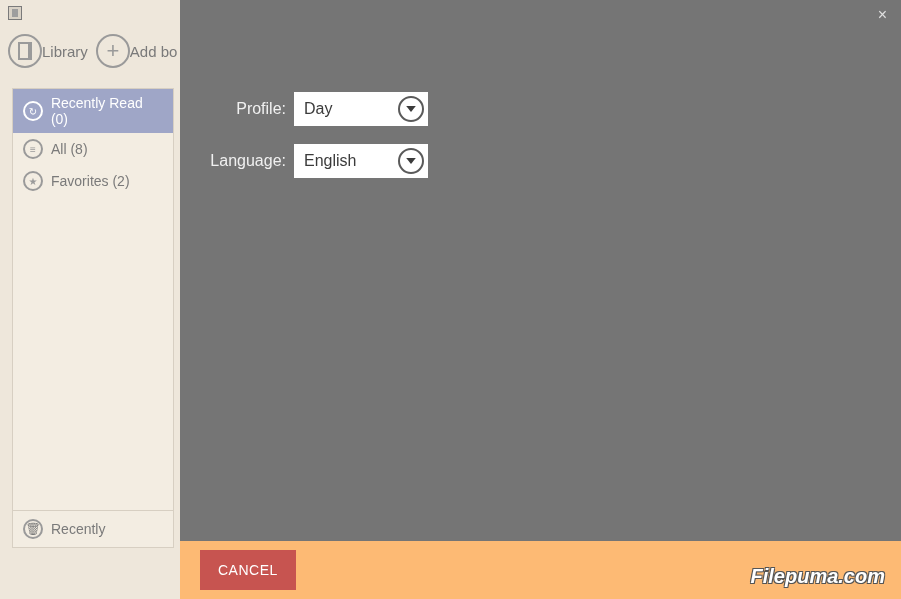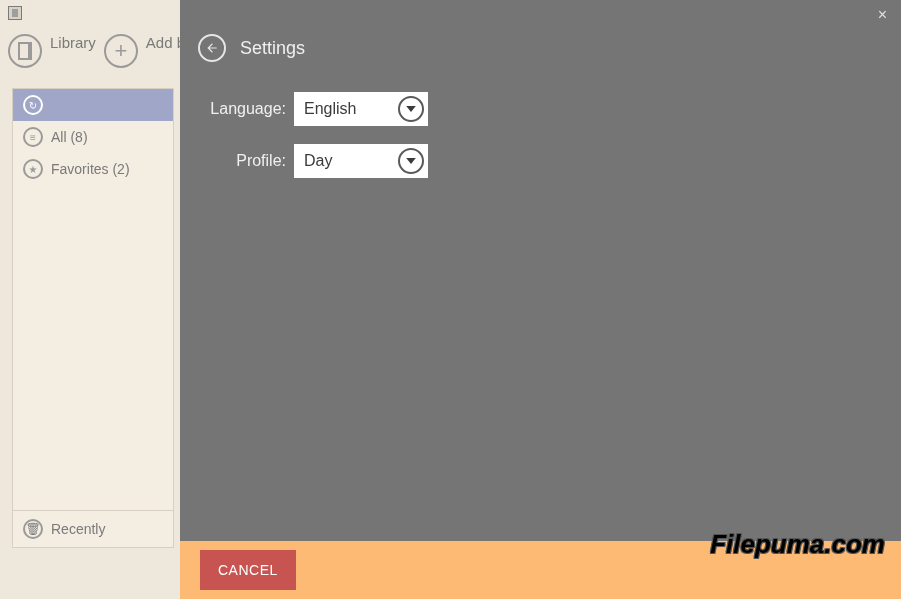--- a/index.html
+++ b/index.html
@@ -5,21 +5,21 @@
   * { box-sizing: border-box; margin: 0; padding: 0; font-family: "Segoe UI", Arial, sans-serif; }
   html, body { width: 901px; height: 599px; overflow: hidden; }
   body { background: #eee7db; position: relative; }
 
   
   .win-icon { position: absolute; left: 8px; top: 6px; width: 14px; height: 14px; border: 1px solid #7a7a7a; background: #d9d2c6; }
   .win-icon::after { content:""; display:block; margin:2px auto; width:6px; height:8px; background:#9e9e9e; }
 
   
   .toolbar { position: absolute; left: 8px; top: 34px; display: flex; align-items: center; gap: 8px; }
-  .tool-btn { display: flex; gap: 8px; color: #7a7a7a; font-size: 15px; cursor: pointer; }
+  .tool-btn { display: flex; align-items: center; color: #7a7a7a; font-size: 15px; cursor: pointer; }
   .circ { width: 34px; height: 34px; border: 2px solid #9a9a9a; border-radius: 50%; display: flex; align-items: center; justify-content: center; }
   .book-stack { width:14px; height:18px; border:2px solid #9a9a9a; border-right-width:4px; }
   .plus { font-size: 22px; color:#9a9a9a; line-height:1; }
 
   
   .sidebar { position: absolute; left: 12px; top: 88px; width: 162px; height: 460px; background: #f3ede2; border: 1px solid #d7cfc2; }
   .side-item { display: flex; align-items: center; gap: 8px; padding: 6px 10px; color: #7a7a7a; font-size: 14px; cursor: pointer; }
   .side-item .mini-circ { width: 20px; height: 20px; border: 2px solid #9a9a9a; border-radius: 50%; display:flex; align-items:center; justify-content:center; font-size:10px; color:#9a9a9a; }
   .side-item.active { background: #9fa6c7; color: #fff; }
   .side-item.active .mini-circ { border-color:#fff; color:#fff; }
@@ -39,21 +39,21 @@
   .row label { width: 78px; text-align: right; color:#f0f0f0; font-size:16px; margin-right: 8px; }
   .select { position: relative; width: 134px; height: 34px; background:#fff; color:#3b3b3b; display:flex; align-items:center; padding: 0 36px 0 10px; font-size:16px; cursor:pointer; }
   .select .dd { position:absolute; right:4px; top:4px; width:26px; height:26px; border:2px solid #5a5a5a; border-radius:50%; display:flex; align-items:center; justify-content:center; }
   .select .dd svg { width:12px; height:10px; fill:#3b3b3b; }
 
   .modal-footer { position:absolute; left:0; right:0; bottom:0; height:58px; background:#fdba74; display:flex; align-items:center; justify-content:space-between; padding: 0 20px; }
   .btn { height:40px; padding: 0 18px; display:flex; align-items:center; font-size:14px; letter-spacing:0.5px; cursor:pointer; color:#fff; }
   .btn-cancel { background:#c75450; }
   .btn-save { background:#7db563; }
 
-  .watermark { position:absolute; right:16px; bottom:39px; font-size:26px; font-style:italic; font-weight:bold; color:#000000; text-shadow: -1px -1px 0 #555, 1px -1px 0 #555, -1px 1px 0 #555, 1px 1px 0 #555; pointer-events:none; }
+  .watermark { position:absolute; right:16px; bottom:11px; font-size:20px; font-style:italic; font-weight:bold; color:#ffffff; text-shadow: -1px -1px 0 #555, 1px -1px 0 #555, -1px 1px 0 #555, 1px 1px 0 #555; pointer-events:none; }
 </style>
 </head>
 <body>
 
 <div class="win-icon"></div>
 
 <div class="toolbar">
   <div class="tool-btn">
     <span class="circ">
         <span class="book-stack"></span>
@@ -64,63 +64,56 @@
     <span class="circ">
         <span class="plus">+</span>
       </span>
     <span>Add bo</span>
   </div>
 </div>
 
 <div class="sidebar">
   <div class="side-item active">
     <span class="mini-circ">↻</span>
+    <span>Recently Read (0)</span>
   </div>
   <div class="side-item">
     <span class="mini-circ">≡</span>
     <span>All (8)</span>
   </div>
   <div class="side-item">
     <span class="mini-circ">★</span>
     <span>Favorites (2)</span>
   </div>
   <div class="side-bottom">
     <span class="mini-circ">🗑</span>
     <span>Recently</span>
   </div>
 </div>
 
 <div class="modal">
   <span class="modal-close">×</span>
 
-  <div class="modal-header">
-    <span class="back-circ">
-      <svg viewBox="0 0 24 24">
-          <path d="M20 11H7.8l5.6-5.6L12 4l-8 8 8 8 1.4-1.4L7.8 13H20z"></path>
-        </svg>
-    </span>
-    <span class="modal-title">Settings</span>
-  </div>
 
   <div class="form">
     <div class="row">
-      <label>Language:</label>
+      <label>Profile:</label>
       <div class="select">
-        <span>English</span>
+        <span>Day</span>
         <span class="dd">
             <svg viewBox="0 0 20 16">
               <path d="M2 3 L10 13 L18 3 Z"></path>
             </svg>
           </span>
       </div>
     </div>
     <div class="row">
-      <label>Profile:</label>
+      <label>Language:</label>
       <div class="select">
-        <span>Day</span>
+        <span>English</span>
         <span class="dd">
             <svg viewBox="0 0 20 16">
               <path d="M2 3 L10 13 L18 3 Z"></path>
             </svg>
           </span>
       </div>
     </div>
   </div>
 
   <div class="modal-footer">

